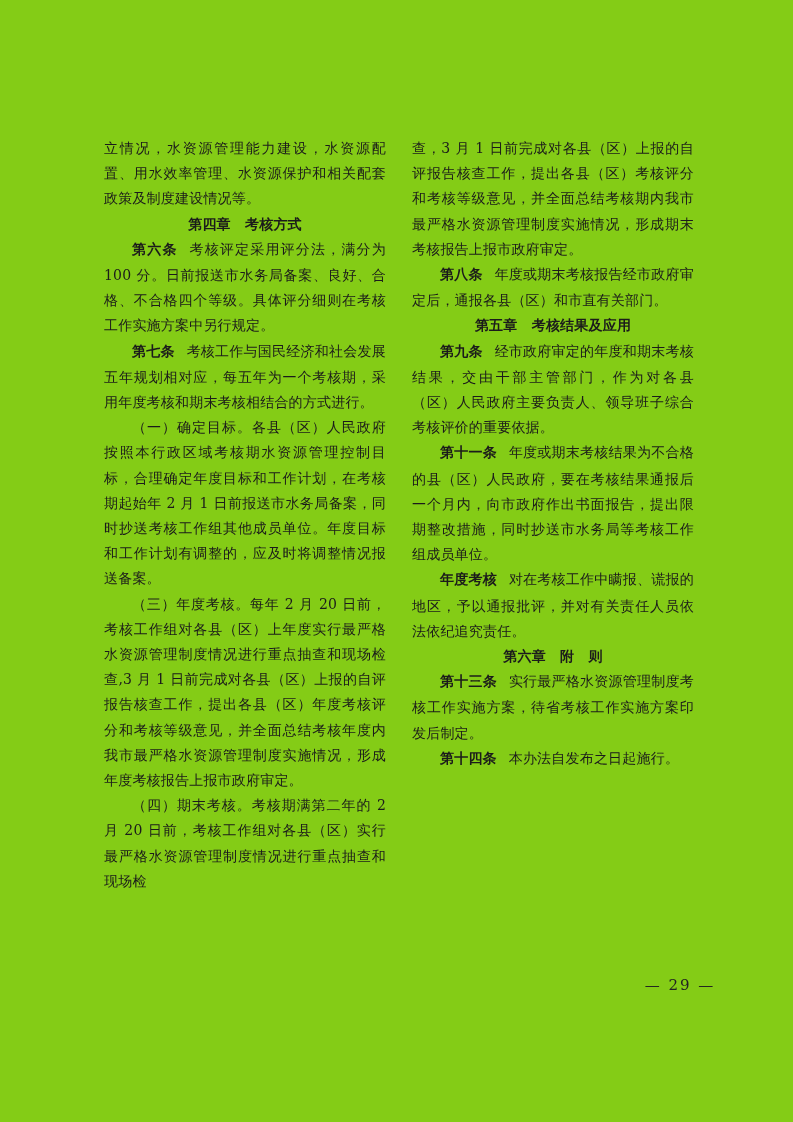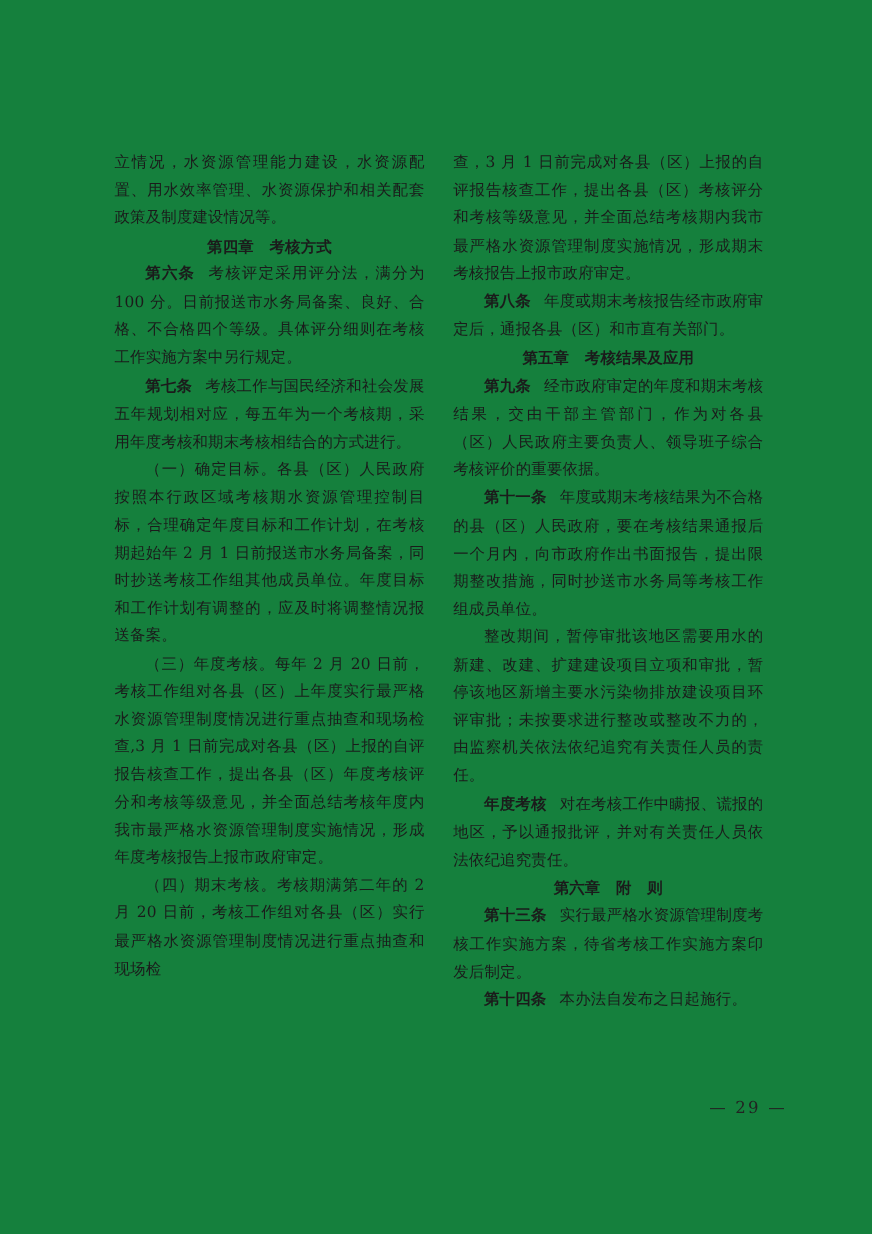--- a/index.html
+++ b/index.html
@@ -11,21 +11,21 @@
     width: 793px;
     height: 1122px;
     position: relative;
     overflow: hidden;
     font-family: "DejaVu Serif", "Liberation Serif", serif;
     color: #1b1b1b;
   }
   .page {
     position: absolute;
     inset: 0;
-    background: #15803d;
+    background: #84cc16;
     padding-left: 47px;
   }
   .columns {
     position: absolute;
     left: 104px;
     top: 136px;
     width: 590px;
     display: flex;
     gap: 26px;
   }
@@ -51,21 +51,21 @@
     margin-right: 0.85em;
   }
   .heading {
     text-align: center;
     text-indent: 0;
     font-weight: 700;
     font-family: "Liberation Sans", "DejaVu Sans", sans-serif;
   }
   .page-number {
     position: absolute;
-    top: 998px;
+    top: 976px;
     left: 640px;
     width: 80px;
     text-align: center;
     font-size: 15px;
     letter-spacing: 2px;
     color: #222222;
     font-family: "DejaVu Serif", "Liberation Serif", serif;
   }
 </style>
 </head>
@@ -81,21 +81,20 @@
         <p class="para">（一）确定目标。各县（区）人民政府按照本行政区域考核期水资源管理控制目标，合理确定年度目标和工作计划，在考核期起始年 2 月 1 日前报送市水务局备案，同时抄送考核工作组其他成员单位。年度目标和工作计划有调整的，应及时将调整情况报送备案。</p>
         <p class="para">（三）年度考核。每年 2 月 20 日前，考核工作组对各县（区）上年度实行最严格水资源管理制度情况进行重点抽查和现场检查,3 月 1 日前完成对各县（区）上报的自评报告核查工作，提出各县（区）年度考核评分和考核等级意见，并全面总结考核年度内我市最严格水资源管理制度实施情况，形成年度考核报告上报市政府审定。</p>
         <p class="para">（四）期末考核。考核期满第二年的 2 月 20 日前，考核工作组对各县（区）实行最严格水资源管理制度情况进行重点抽查和现场检</p>
       </div>
     <div class="column">
         <p class="para continuation">查，3 月 1 日前完成对各县（区）上报的自评报告核查工作，提出各县（区）考核评分和考核等级意见，并全面总结考核期内我市最严格水资源管理制度实施情况，形成期末考核报告上报市政府审定。</p>
         <p class="para"><span class="lead">第八条</span><span>年度或期末考核报告经市政府审定后，通报各县（区）和市直有关部门。</span></p>
         <div class="heading">第五章　考核结果及应用</div>
         <p class="para"><span class="lead">第九条</span><span>经市政府审定的年度和期末考核结果，交由干部主管部门，作为对各县（区）人民政府主要负责人、领导班子综合考核评价的重要依据。</span></p>
         <p class="para"><span class="lead">第十一条</span><span>年度或期末考核结果为不合格的县（区）人民政府，要在考核结果通报后一个月内，向市政府作出书面报告，提出限期整改措施，同时抄送市水务局等考核工作组成员单位。</span></p>
-        <p class="para">整改期间，暂停审批该地区需要用水的新建、改建、扩建建设项目立项和审批，暂停该地区新增主要水污染物排放建设项目环评审批；未按要求进行整改或整改不力的，由监察机关依法依纪追究有关责任人员的责任。</p>
         <p class="para"><span class="lead">年度考核</span><span>对在考核工作中瞒报、谎报的地区，予以通报批评，并对有关责任人员依法依纪追究责任。</span></p>
         <div class="heading">第六章　附　则</div>
         <p class="para"><span class="lead">第十三条</span><span>实行最严格水资源管理制度考核工作实施方案，待省考核工作实施方案印发后制定。</span></p>
         <p class="para"><span class="lead">第十四条</span><span>本办法自发布之日起施行。</span></p>
       </div>
   </div>
   <div class="page-number">— 29 —</div>
 </div>
 
 </body></html>

